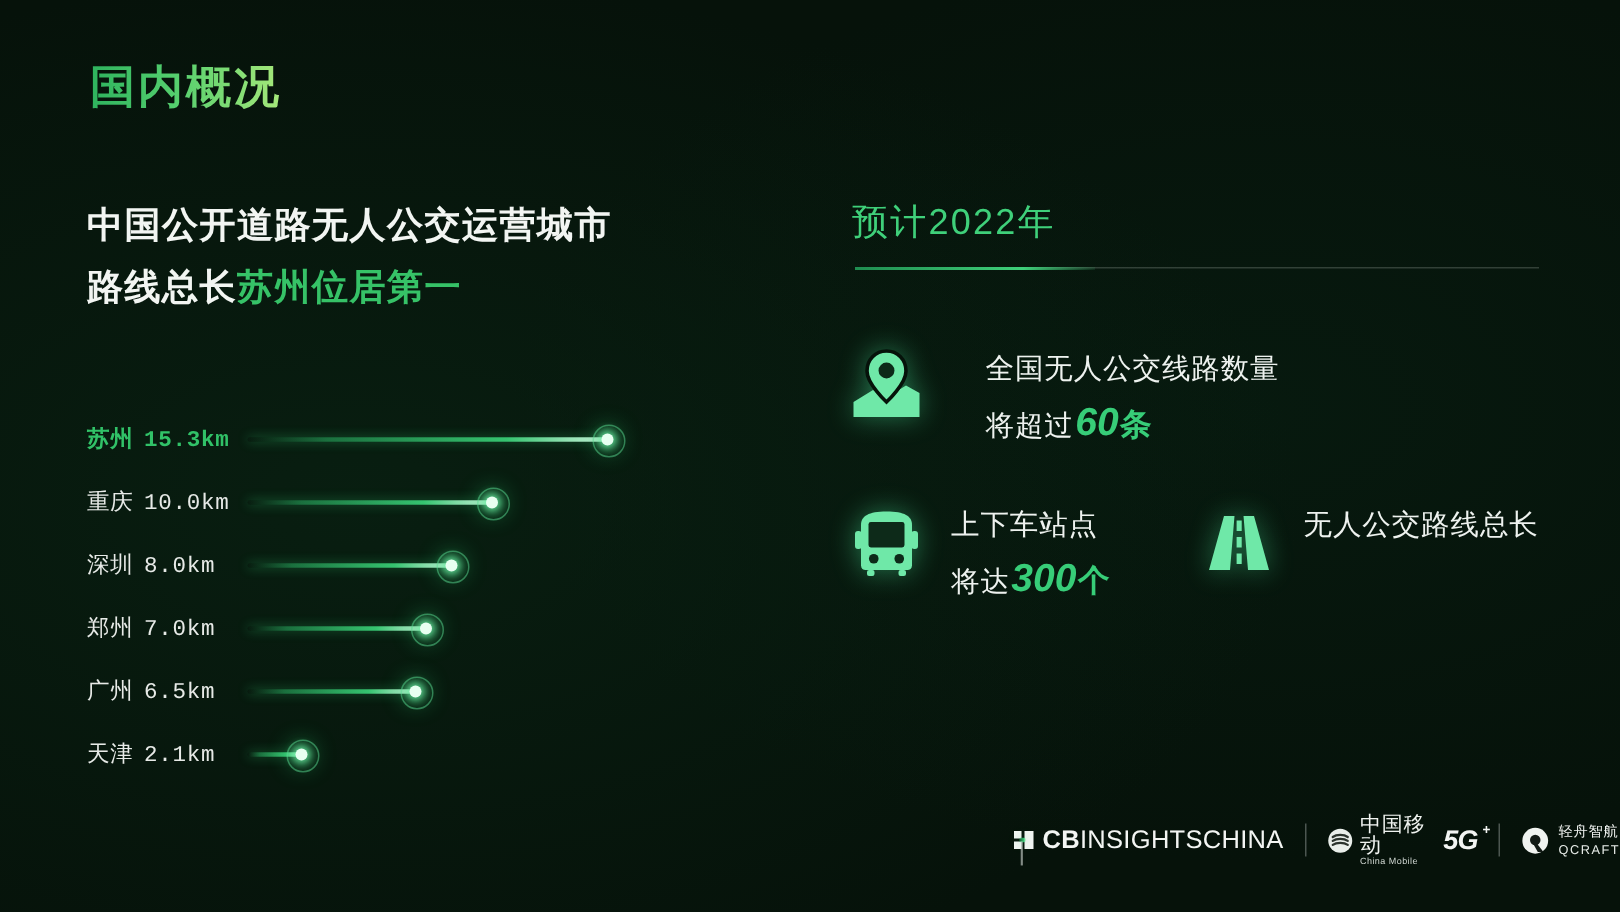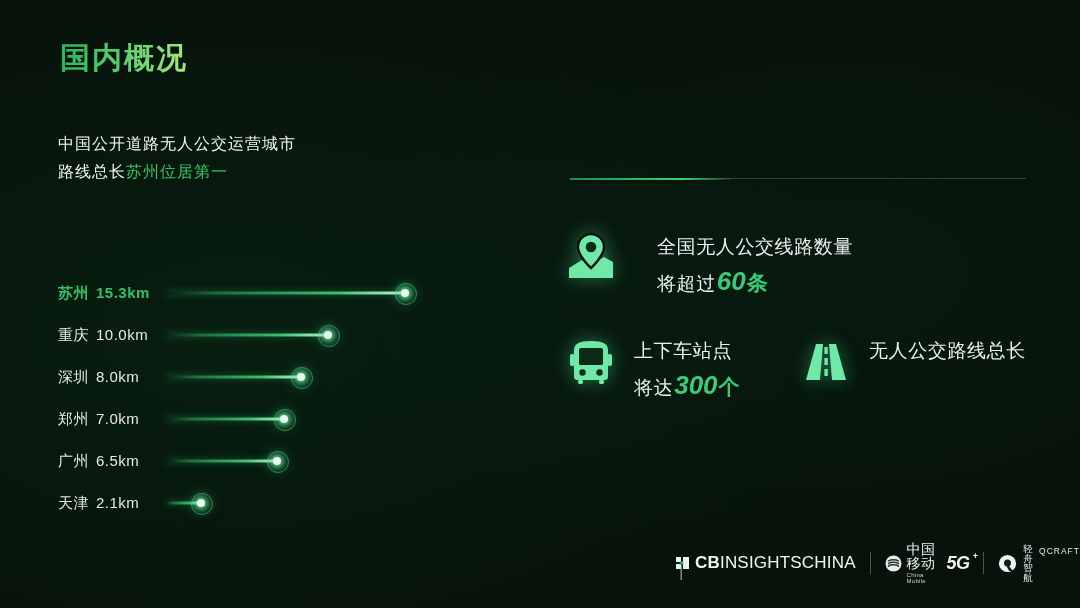--- a/index.html
+++ b/index.html
@@ -22,25 +22,25 @@
   .page-title{
     position:absolute;left:60px;top:38px;
     font-size:30px;font-weight:bold;letter-spacing:2px;
     background:linear-gradient(90deg,#2eb35e 0%,#55cf6e 45%,#a6e87a 100%);
     -webkit-background-clip:text;background-clip:text;color:transparent;
     -webkit-text-fill-color:transparent;
     text-shadow:none;
   }
   .subtitle{
     position:absolute;left:58px;top:130px;width:470px;
-    font-size:16px;line-height:1.72;color:#f2f5f2;letter-spacing:1px;
+    font-size:24px;line-height:1.72;color:#f2f5f2;letter-spacing:1px;font-weight:bold;
   }
   .subtitle .hl{color:#36c267;}
 
-  .chart{position:absolute;left:58px;top:272px;width:420px;}
+  .chart{position:absolute;left:58px;top:272px;width:420px;font-family:Liberation Mono, monospace;}
   .row{position:relative;height:42px;}
   .row-label{
     position:absolute;left:0;top:50%;transform:translateY(-50%);
     font-size:15px;color:#e7eae7;white-space:nowrap;letter-spacing:.5px;
   }
   .row-label .city{margin-right:7px;}
   .row.first .row-label{color:#31c268;font-weight:bold;}
   .bar-wrap{
     position:absolute;left:107px;top:50%;transform:translateY(-50%);
     height:10px;width:310px;
@@ -100,21 +100,21 @@
   .cbi-text .bar{color:rgba(235,240,236,.55);margin:0 3px;}
 
   .cm-icon{width:17px;height:17px;margin-right:5px;}
   .cm-stack{display:flex;flex-direction:column;justify-content:center;line-height:1;margin-right:7px;}
   .cm-cn{font-size:14px;color:#f0f3f0;letter-spacing:.5px;}
   .cm-en{font-size:6px;color:#cfd6d1;letter-spacing:.3px;margin-top:2px;}
   .cm-5g{font-size:18px;font-weight:bold;font-style:italic;color:#f3f5f3;letter-spacing:-.5px;position:relative;}
   .cm-5g sup{font-size:9px;font-style:normal;position:absolute;top:-2px;right:-8px;}
 
   .q-mark{width:19px;height:19px;margin-right:6px;}
-  .q-stack{display:flex;justify-content:center;line-height:1;}
+  .q-stack{display:flex;flex-direction:column;justify-content:center;line-height:1;}
   .q-cn{font-size:9.5px;color:#f0f3f0;letter-spacing:.5px;}
   .q-en{font-size:8.5px;color:#e6ebe7;letter-spacing:1px;margin-top:3px;}
 </style>
 </head>
 <body>
 
 <div class="slide">
 
   <div class="page-title">国内概况</div>
 
@@ -187,20 +187,21 @@
       </div>
       <div class="bar-wrap">
         <div class="bar" style="width:11.5%"></div>
         <div class="ring" style="left:11.5%"></div>
         <div class="dot" style="left:11.5%"></div>
       </div>
     </div>
 
   </div>
 
+  <div class="panel-title">预计2022年</div>
   <div class="divider">
     <div class="faint"></div>
     <div class="bright"></div>
   </div>
 
   <div class="fact" id="fact-routes">
     <span class="icon">
       <svg viewBox="0 0 52 52" width="52" height="52" aria-hidden="true">
         <path d="M4 36 L17 28 L26 33 L39 25 L48 30 L48 46 L4 46 Z" fill="#6fe8a8"></path>
         <path d="M26 2 C18.5 2 13 8 13 15.3 C13 24 26 36 26 36 C26 36 39 24 39 15.3 C39 8 33.5 2 26 2 Z" fill="#6fe8a8" stroke="#06120a" stroke-width="2.4"></path>

